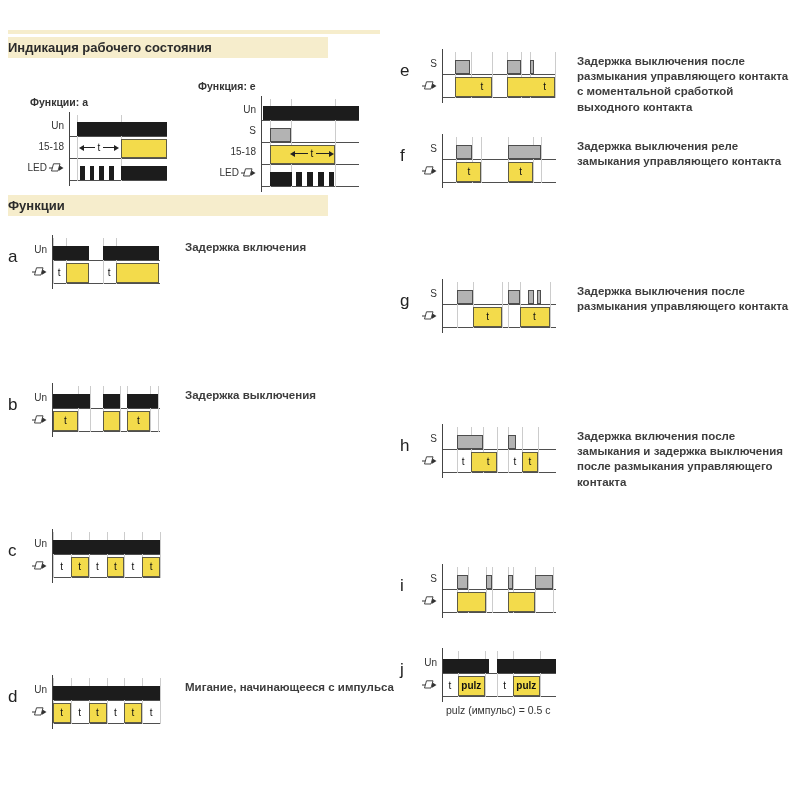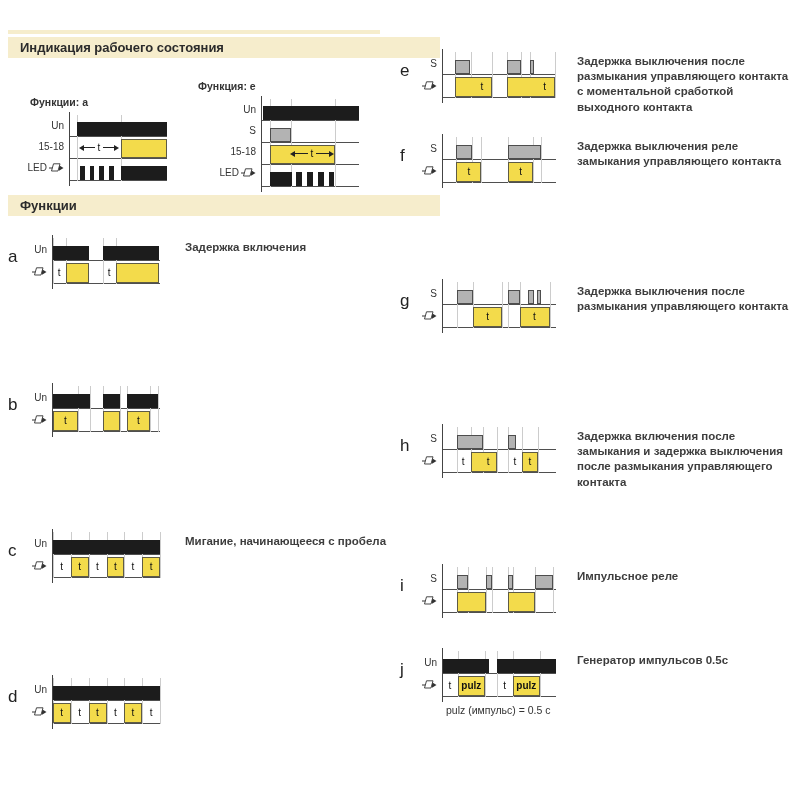--- a/index.html
+++ b/index.html
@@ -1,19 +1,19 @@
 <!DOCTYPE html>
 <html><head>
 <meta charset="utf-8">
 <style>
   html,body{margin:0;padding:0;background:#fff}
   #page{position:relative;width:800px;height:800px;background:#ffffff;
         font-family:"Liberation Sans",sans-serif;color:#3a3a3a;overflow:hidden}
-  .hdr{position:absolute;left:8px;width:432px;height:21px;background:#f6edcc;
-       font-weight:bold;font-size:13px;line-height:21px;padding-left:12px;
+  .hdr{position:absolute;left:8px;width:320px;height:21px;background:#f6edcc;
+       font-weight:bold;font-size:13px;line-height:21px;
        box-sizing:border-box;color:#2b2b2b}
   #hdr1{top:37px}
   #hdr2{top:195px}
   #strip{position:absolute;left:8px;top:30px;width:372px;height:4px;background:#f6edcc}
   #extitle{position:absolute;left:22px;top:63px;font-size:15px;color:#333}
   .exblock{position:absolute}
   .exblock .title{font-size:10.5px;font-weight:bold;margin-bottom:7px;color:#333}
   #ex-a{left:30px;top:96px}
   #ex-e{left:198px;top:80px}
   #ex-a .labels{width:39px}
@@ -236,20 +236,21 @@
           <div class="gl" style="left: 24.5%;"></div>
           <div class="gl" style="left: 35%;"></div>
           <div class="gl" style="left: 47.5%;"></div>
           <div class="gl" style="left: 63%;"></div>
           <div class="gl" style="left: 69%;"></div>
           <div class="gl" style="left: 91%;"></div>
           <div class="gl" style="left: 98.5%;"></div>
           <div class="axis"></div>
         </div>
       </div>
+      <div class="desc">Задержка выключения</div>
     </div>
   <div id="fn-c" class="fnblock left">
       <div class="letter">c</div>
       <div class="diagram">
         <div class="labels">
           <div class="lrow">
             <span class="lbl">Un</span>
           </div>
           <div class="lrow">
             <span class="icon">
@@ -279,21 +280,20 @@
           <div class="gl" style="left: 1%;"></div>
           <div class="gl" style="left: 17.5%;"></div>
           <div class="gl" style="left: 34%;"></div>
           <div class="gl" style="left: 50.5%;"></div>
           <div class="gl" style="left: 67%;"></div>
           <div class="gl" style="left: 83.5%;"></div>
           <div class="gl" style="left: 100%;"></div>
           <div class="axis"></div>
         </div>
       </div>
-      <div class="desc">Мигание, начинающееся с пробела</div>
     </div>
   <div id="fn-d" class="fnblock left">
       <div class="letter">d</div>
       <div class="diagram">
         <div class="labels">
           <div class="lrow">
             <span class="lbl">Un</span>
           </div>
           <div class="lrow">
             <span class="icon">
@@ -323,20 +323,21 @@
           <div class="gl" style="left: 1%;"></div>
           <div class="gl" style="left: 17.5%;"></div>
           <div class="gl" style="left: 34%;"></div>
           <div class="gl" style="left: 50.5%;"></div>
           <div class="gl" style="left: 67%;"></div>
           <div class="gl" style="left: 83.5%;"></div>
           <div class="gl" style="left: 100%;"></div>
           <div class="axis"></div>
         </div>
       </div>
+      <div class="desc">Мигание, начинающееся с импульса</div>
     </div>
   <div id="fn-e" class="fnblock right">
       <div class="letter">e</div>
       <div class="diagram">
         <div class="labels">
           <div class="lrow">
             <span class="lbl">S</span>
           </div>
           <div class="lrow">
             <span class="icon">
@@ -526,21 +527,20 @@
           <div class="gl" style="left: 23%;"></div>
           <div class="gl" style="left: 39%;"></div>
           <div class="gl" style="left: 44%;"></div>
           <div class="gl" style="left: 57.5%;"></div>
           <div class="gl" style="left: 62%;"></div>
           <div class="gl" style="left: 81.5%;"></div>
           <div class="gl" style="left: 97.5%;"></div>
           <div class="axis"></div>
         </div>
       </div>
-      <div class="desc">Импульсное реле</div>
     </div>
   <div id="fn-j" class="fnblock right">
       <div class="letter">j</div>
       <div class="diagram">
         <div class="labels">
           <div class="lrow">
             <span class="lbl">Un</span>
           </div>
           <div class="lrow">
             <span class="icon">
@@ -566,16 +566,15 @@
             <span class="tl b" style="left: 74%;">pulz</span>
           </div>
           <div class="gl" style="left: 14%;"></div>
           <div class="gl" style="left: 37.5%;"></div>
           <div class="gl" style="left: 48.5%;"></div>
           <div class="gl" style="left: 62%;"></div>
           <div class="gl" style="left: 86%;"></div>
           <div class="axis"></div>
         </div>
       </div>
-      <div class="desc">Генератор импульсов 0.5с</div>
       <div class="note">pulz (импульс) = 0.5 с</div>
     </div>
 </div>
 
 </body></html>

